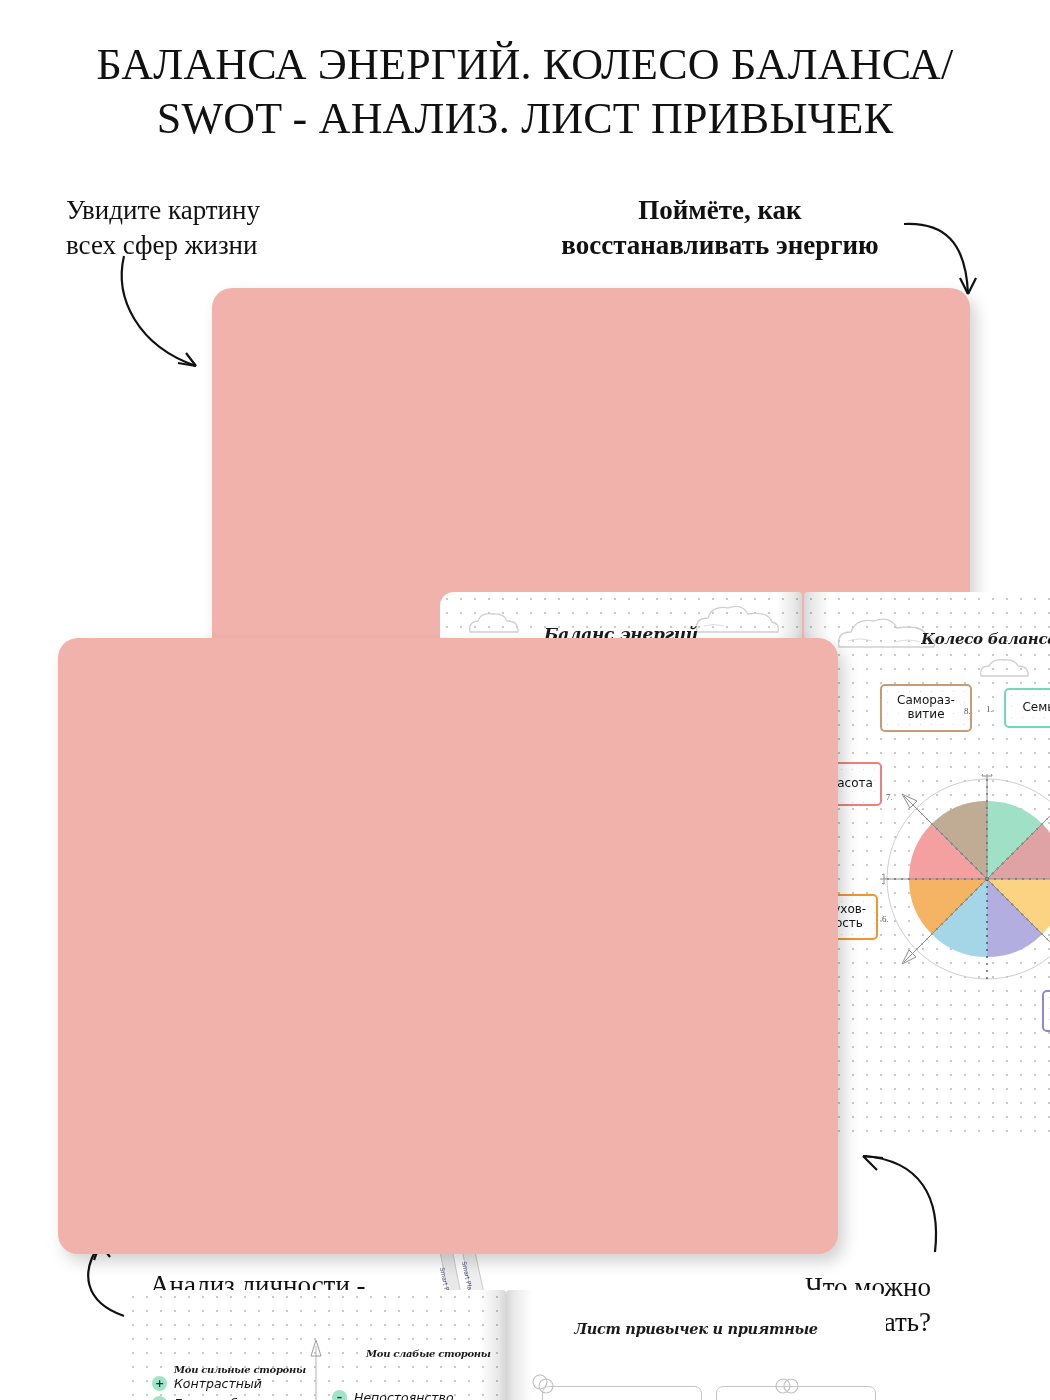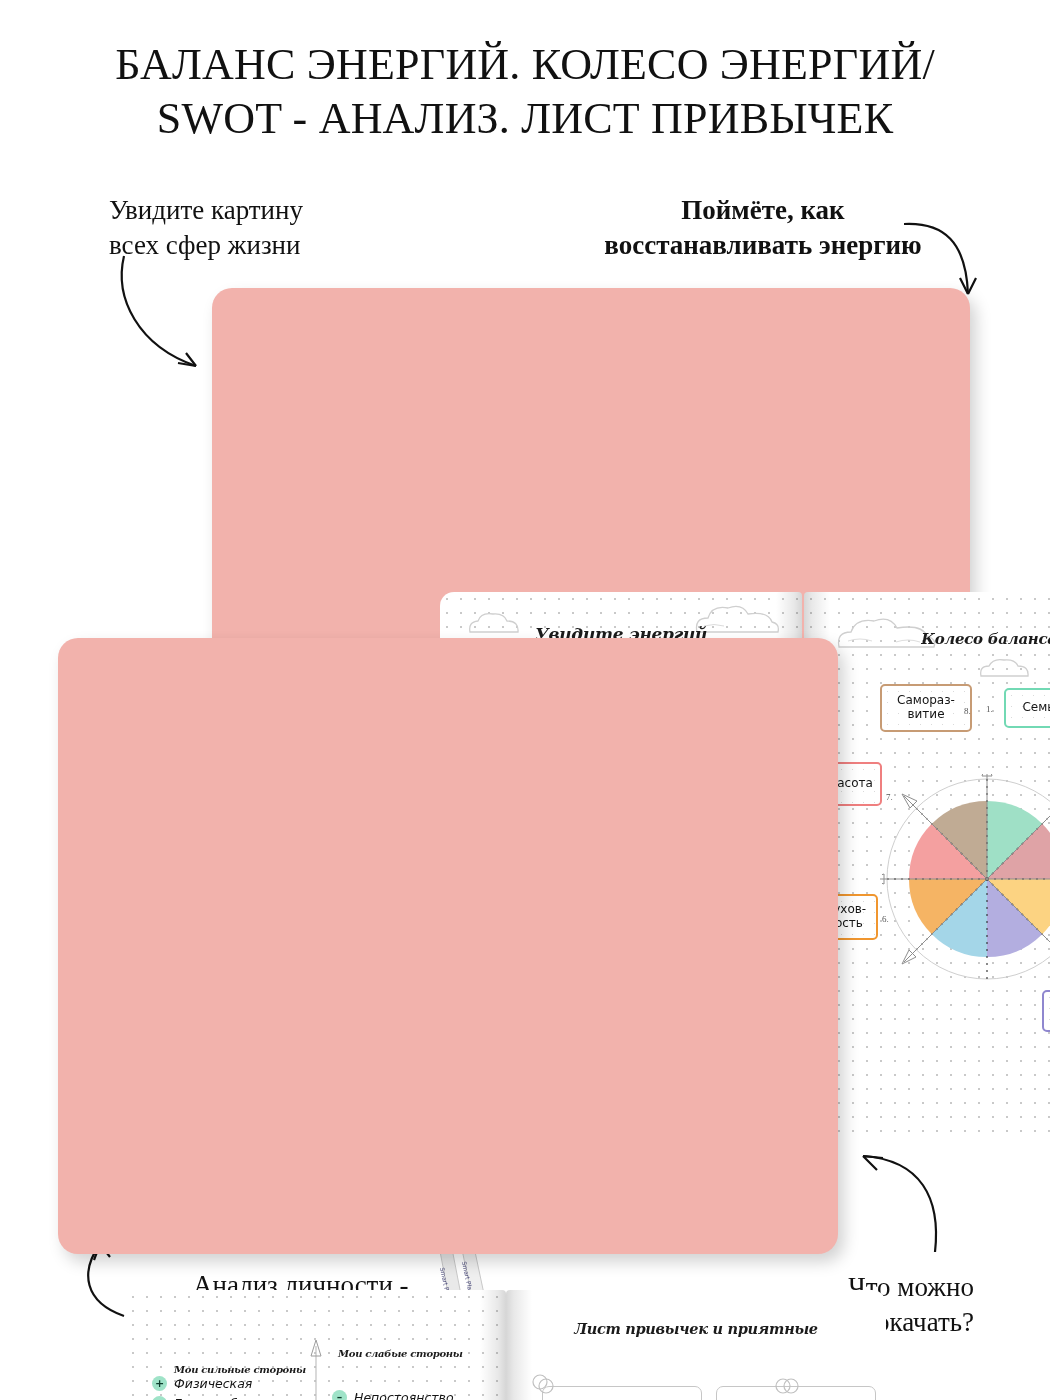--- a/index.html
+++ b/index.html
@@ -18,21 +18,21 @@
     font-family:"Liberation Serif", serif;
     font-size:44px; line-height:1.22; letter-spacing:.2px;
     color:#111;
   }
   .headline .l2 { display:block; }
 
   
   .callout {
     position:absolute;
     font-family:"Liberation Serif", serif;
-    font-size:27px; line-height:1.28; color:#111;margin-left:43px;
+    font-size:27px; line-height:1.28; color:#111;
   }
   #callout-tl { left:66px; top:193px; }
   #callout-tr { left:520px; top:193px; text-align:center; width:400px;}
   #callout-bl { left:150px; top:1268px; }
   #callout-br { left:805px; top:1270px; text-align:center; }
 
   .arrow-svg { position:absolute; pointer-events:none; }
 
   
   .notebook {
@@ -166,21 +166,21 @@
   }
   .clip { position:absolute; pointer-events:none; }
 
   
   .ribbon { position:absolute; pointer-events:none; }
 </style>
 </head>
 <body>
 
 <div class="headline">
-  <span class="l1">БАЛАНС ЭНЕРГИЙ. КОЛЕСО ЭНЕРГИЙ/</span>
+  <span class="l1">БАЛАНСА ЭНЕРГИЙ. КОЛЕСО БАЛАНСА/</span>
   <span class="l2">SWOT - АНАЛИЗ. ЛИСТ ПРИВЫЧЕК</span>
 </div>
 
 <div class="callout" id="callout-tl" style="white-space: pre-line;">Увидите картину
 всех сфер жизни</div>
 <div class="callout" id="callout-tr" style="white-space: pre-line; font-weight: bold;">Поймёте, как
 восстанавливать энергию</div>
 <div class="callout" id="callout-bl" style="white-space: pre-line;">Анализ личности -
 фундамент быстрых изменений</div>
 <div class="callout" id="callout-br" style="white-space: pre-line;">Что можно
@@ -209,21 +209,21 @@
     <div class="spine-l"></div>
 
     <svg class="cloud" style="left:24px; top:18px;" width="60" height="26" viewBox="0 0 60 26">
       <path d="M6 22 Q4 12 14 11 Q17 2 29 4 Q40 3 43 11 Q55 11 54 22 Z" fill="none" stroke="#cfcfcf" stroke-width="1.3"></path>
     </svg>
     <svg class="cloud" style="left:252px; top:10px;" width="90" height="34" viewBox="0 0 90 34">
       <path d="M5 30 Q2 16 16 16 Q20 3 36 6 Q50 1 56 12 Q76 9 80 20 Q88 22 86 30 Z" fill="none" stroke="#cfcfcf" stroke-width="1.3"></path>
       <path d="M12 24 Q22 21 32 24" fill="none" stroke="#dcdcdc" stroke-width="1"></path>
     </svg>
 
-    <div class="script" id="p1-title">Увидите энергий</div>
+    <div class="script" id="p1-title">Баланс энергий</div>
 
     <div class="energy-card" id="ecard-left">
       <div class="script cap">Физическая энергия</div>
       <ul class="energy-list">
         <li class="hand">уход за собой</li>
         <li class="hand">покупки</li>
         <li class="hand">спорт</li>
         <li class="hand">еда</li>
       </ul>
       <svg class="bracket" style="left:6px; top:20px;" width="140" height="74" viewBox="0 0 140 74">
@@ -382,26 +382,26 @@
   <text x="22" y="40" transform="rotate(78 22 40)" font-size="6" fill="#4a4a7a" font-family="DejaVu Sans, sans-serif">Smart Plan</text>
   <text x="44" y="34" transform="rotate(78 44 34)" font-size="6" fill="#4a4a7a" font-family="DejaVu Sans, sans-serif">Smart Plan</text>
 </svg>
 
 <div class="notebook" id="notebook-bottom" style="left:58px; top:638px; width:780px; height:616px;">
 
   <div class="page left dotgrid" id="page3">
     <div class="spine-l"></div>
 
     <div class="script swot-head" style="left:48px; top:74px;text-align:right;">Мои сильные стороны</div>
-    <div class="script swot-head" style="left:212px; top:58px;font-style:italic;">Мои слабые стороны</div>
+    <div class="script swot-head" style="left:240px; top:58px;font-style:italic;">Мои слабые стороны</div>
 
     <ul class="swot-list" style="left:26px; top:86px;">
       <li>
         <span class="chip">+</span>
-        <span class="txt">Физическая</span>
+        <span class="txt">Контрастный</span>
       </li>
       <li>
         <span class="chip">+</span>
         <span class="txt">Быстрообучаемость</span>
       </li>
 
     </ul>
 
     <ul class="swot-list" style="left:206px; top:100px;">
       <li>

